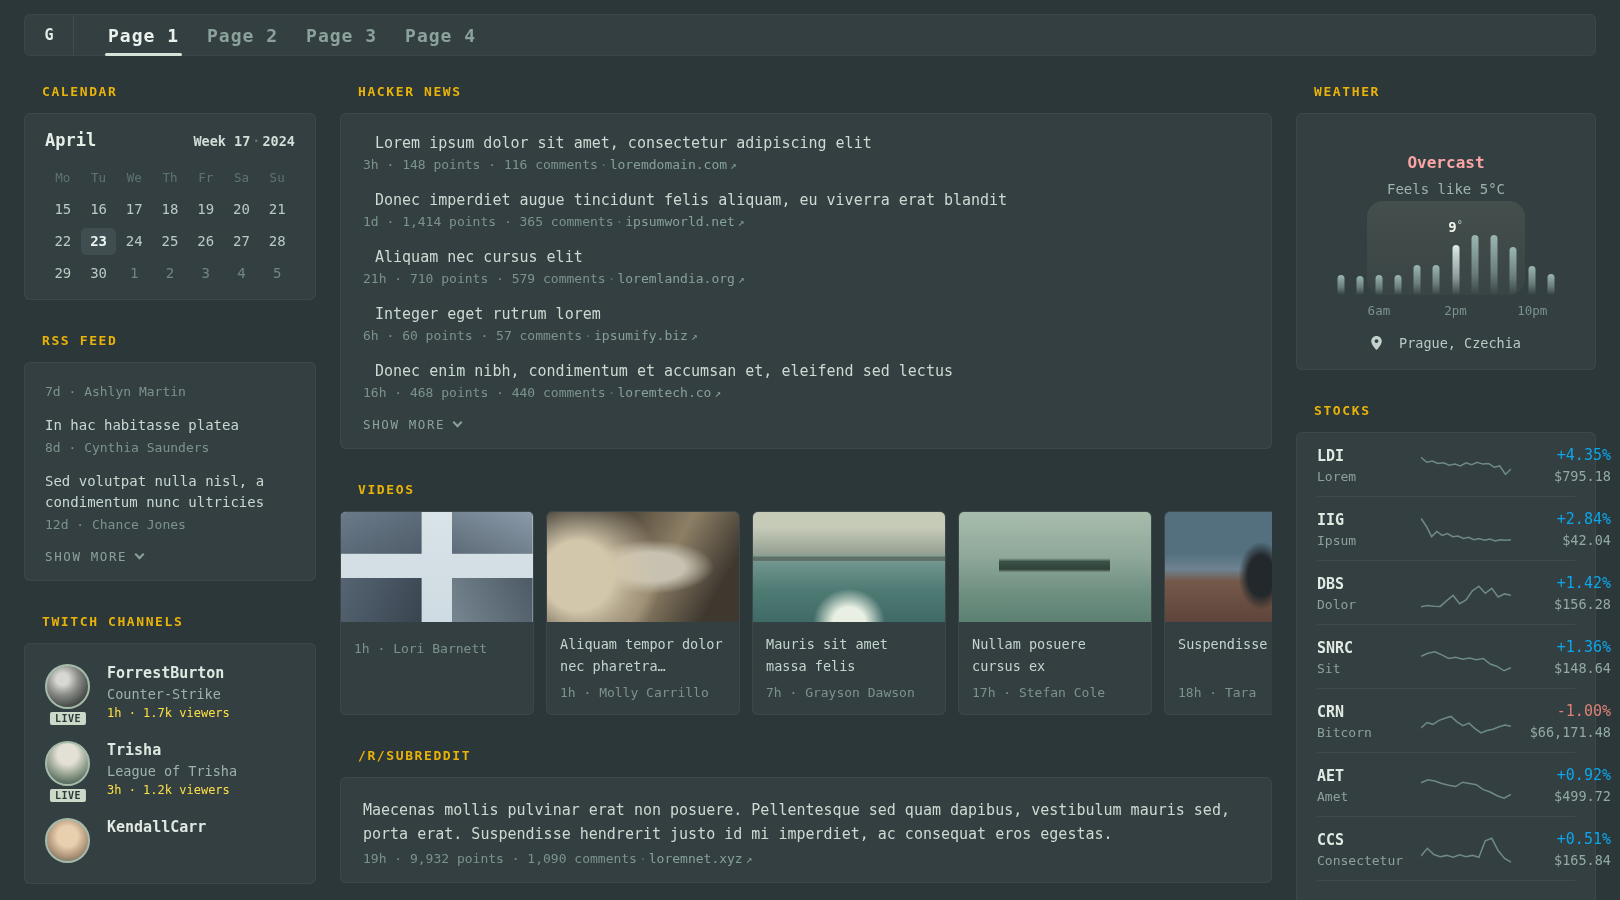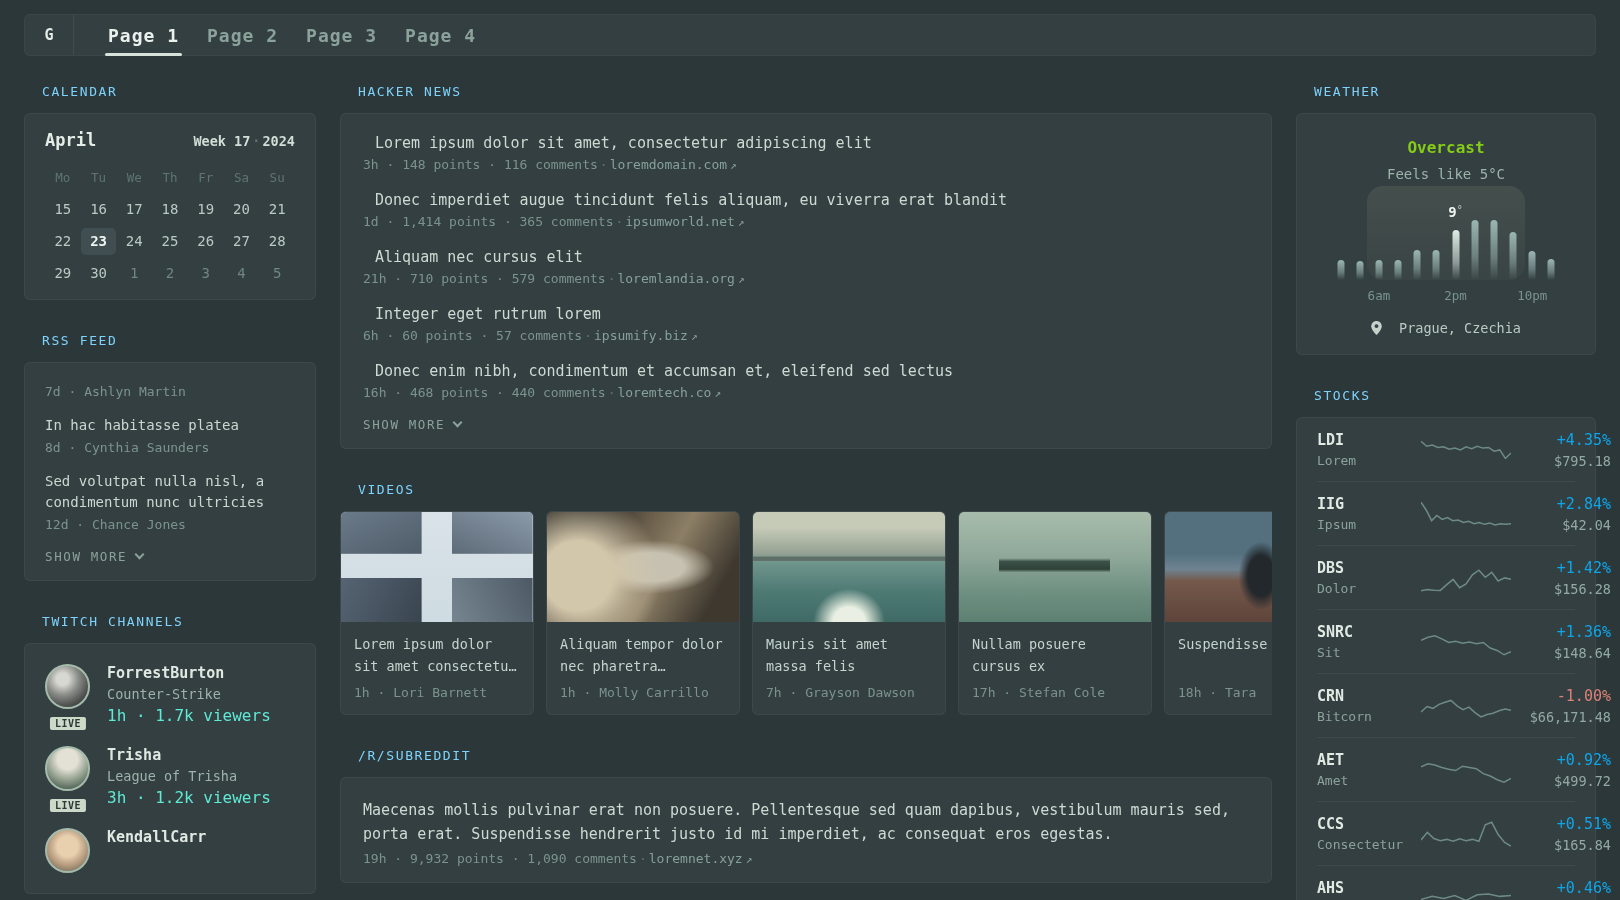--- a/index.html
+++ b/index.html
@@ -20,21 +20,21 @@
              font-size:18px; font-weight:bold; letter-spacing:1px; cursor:pointer; }
   .nav-tab.active { color:#eaf1ec; }
   .nav-tab.active::after { content:""; position:absolute; left:11px; right:11px; bottom:-1px; height:3px;
              background:#d7e2da; border-radius:2px; }
   
   .columns { display:flex; gap:24px; padding:28px 24px 0; align-items:flex-start; }
   .col-left  { width:292px; flex:none; }
   .col-mid   { flex:1; min-width:0; }
   .col-right { width:300px; flex:none; }
   .section { margin-bottom:33px; }
-  .section-label { font-size:13px; letter-spacing:1.6px; color:#7dd3fc; margin:0 0 14px 18px; font-weight:normal; }
+  .section-label { font-size:13px; letter-spacing:1.6px; color:#eab308; margin:0 0 14px 18px; font-weight:bold; }
   .card { background:#343f42; border:1px solid rgba(255,255,255,0.05); border-radius:6px; }
   .dot { color:#5d7470; padding:0 2px; }
   
   .cal-card { padding:16px 20px 12px; }
   .cal-head { display:flex; justify-content:space-between; align-items:baseline; }
   .cal-month { font-size:17px; font-weight:bold; color:#e4ede6; }
   .cal-week-wrap { font-size:13.5px; color:#d2dfd7; font-weight:bold; }
   .cal-grid { display:grid; grid-template-columns:repeat(7,1fr); row-gap:5px; margin-top:16px; text-align:center; }
   .cal-wd { font-size:12.5px; color:#5d7471; padding:4px 0 6px; }
   .cal-day { font-size:14px; color:#b9cac3; height:27px; line-height:27px; border-radius:5px; }
@@ -53,21 +53,21 @@
   .tw-card { padding:20px; }
   .tw-row { display:flex; gap:16px; cursor:pointer; }
   .tw-row + .tw-row { margin-top:21px; }
   .tw-avatar-wrap { position:relative; width:46px; flex:none; }
   .tw-avatar { width:45px; height:45px; border-radius:50%; border:2px solid #a4bbab; }
   .tw-live { position:absolute; left:50%; transform:translateX(-50%); bottom:-7px; background:#ccd9c8;
              color:#2c3836; font-size:10px; font-weight:bold; padding:1px 5px; border-radius:4px;
              border:2px solid #343f42; letter-spacing:0.5px; }
   .tw-name { font-size:15px; font-weight:bold; color:#dfe9e1; }
   .tw-cat { font-size:13.5px; color:#9db3ac; margin-top:4px; }
-  .tw-meta { font-size:16px; color:#5eead4; margin-top:4px; }
+  .tw-meta { font-size:12px; color:#fde047; margin-top:4px; }
   .avatar-forrest { background:radial-gradient(circle at 38% 32%, #d8d8d2 0 16%, #8a8d88 42%, #4a4e4c 72%, #2f3433 100%); }
   .avatar-trisha  { background:radial-gradient(circle at 50% 28%, #e3e0d6 0 28%, #9aa694 55%, #55685c 82%, #3c4a43 100%); }
   .avatar-kendall { background:radial-gradient(circle at 50% 40%, #e8cfae 0 32%, #b59a7e 60%, #6d6a58 88%); }
   
   .hn-card { padding:20px 22px 16px; }
   .hn-item + .hn-item { margin-top:19px; }
   .hn-title { font-size:15px; color:#ccdad2; cursor:pointer;margin-left:12px; }
   .hn-meta { font-size:13px; color:#7b938d; margin-top:5px; }
   .hn-domain { color:#86a09a; cursor:pointer; }
   .ext-arrow { font-size:11px; color:#86a09a; padding-left:3px; }
@@ -95,41 +95,41 @@
       linear-gradient(to bottom, rgba(0,0,0,0) 40%, #5e6f68 41%, #5e6f68 44%, rgba(0,0,0,0) 45%),
       linear-gradient(#c6cbb8 0 14%, #99a496 36%, #6f958c 46%, #4e7a74 72%, #3f6a65 100%); }
   .thumb-4 { background:
       linear-gradient(to bottom, rgba(0,0,0,0) 42%, #3c5248 45%, #2f4138 52%, rgba(0,0,0,0) 55%) 50% 0/58% 100% no-repeat,
       linear-gradient(#a8bcab 0%, #8fa89a 40%, #6d8f80 75%, #5c8072 100%); }
   .thumb-5 { background:
       radial-gradient(ellipse 15% 40% at 50% 58%, #23282c 0 46%, rgba(35,40,44,0) 78%),
       linear-gradient(#54707f 0 38%, #6e8391 52%, #74584a 63%, #5e443a 100%); }
   
   .weather-card { padding:24px 20px 18px; text-align:center; }
-  .w-cond { font-size:16px; font-weight:bold; color:#84cc16; }
+  .w-cond { font-size:16px; font-weight:bold; color:#fca5a5;margin-top:15px; }
   .w-feels { font-size:14px; color:#9db3ac; margin-top:9px; }
   .w-chart { margin:34px 14px 0; }
   .w-bars { position:relative; height:64px; }
   .w-daylight { position:absolute; left:calc(100%*2/12 - 2px); width:calc(100%*8/12 + 4px);
                 top:-30px; bottom:0; border-radius:16px;
                 background:linear-gradient(to bottom, rgba(214,214,160,0.10), rgba(214,214,160,0.03)); }
   .w-bar { position:absolute; bottom:0; width:7px; transform:translateX(-50%);
            border-radius:4px 4px 3px 3px;
            background:linear-gradient(to bottom,#9ab6b2 0%, rgba(154,182,178,0.5) 62%, rgba(154,182,178,0) 100%); }
   .w-bar.current { background:linear-gradient(to bottom,#dcebe6 0%, rgba(220,235,230,0.5) 66%, rgba(220,235,230,0) 100%); }
   .w-temp { position:absolute; transform:translateX(-50%); color:#eef4ef; font-weight:bold;
             font-size:14px; white-space:nowrap; }
   .w-temp .deg { font-size:10px; color:#a7bcb5; vertical-align:top; }
   .w-times { position:relative; height:16px; margin-top:8px; }
   .w-time { position:absolute; transform:translateX(-50%); font-size:12.5px; color:#7a938e; }
   .w-loc { margin-top:16px; font-size:13.5px; color:#b9cac3; display:flex; align-items:center;
            justify-content:center; gap:17px; }
   
   .stocks-card { padding:0 20px; }
-  .stock-row { display:flex; align-items:flex-start; padding:13px 0 12px; cursor:pointer; }
+  .stock-row { display:flex; align-items:center; padding:13px 0 12px; cursor:pointer; }
   .stock-row + .stock-row { border-top:1px solid rgba(255,255,255,0.06); }
   .s-left { width:104px; flex:none; }
   .s-symbol { font-size:15px; font-weight:bold; color:#e0eae3; }
   .s-name { font-size:13px; color:#8ba29b; margin-top:4px; }
   .s-spark { flex:1; display:flex; justify-content:center; }
   .s-spark svg { width:90px; height:36px; }
   .s-right { width:100px; flex:none; text-align:right; }
   .s-change { font-size:15px; color:#0ea5e9; }
   .s-change.negative { color:#dd8176; }
   .s-price { font-size:13.5px; color:#93aaa4; margin-top:4px; }
@@ -353,21 +353,20 @@
       </div>
     </div>
 
     <div class="section">
       <div class="section-label">VIDEOS</div>
       <div class="video-row">
 
           <div class="video-card">
             <div class="video-thumb thumb-1"></div>
             <div class="video-body">
-              <div class="video-title">Lorem ipsum dolor sit amet consectetu…</div>
               <div class="video-meta">1h · Lori Barnett</div>
             </div>
           </div>
 
           <div class="video-card">
             <div class="video-thumb thumb-2"></div>
             <div class="video-body">
               <div class="video-title">Aliquam tempor dolor nec pharetra…</div>
               <div class="video-meta">1h · Molly Carrillo</div>
             </div>

